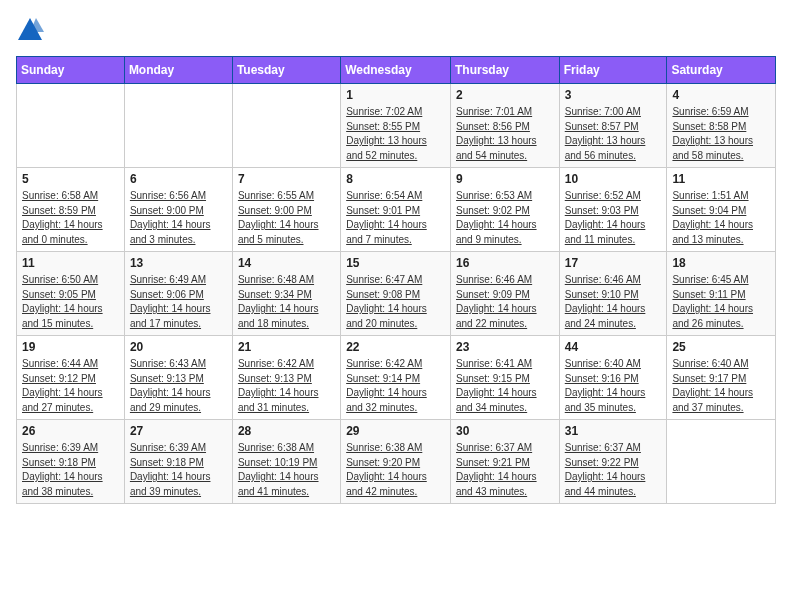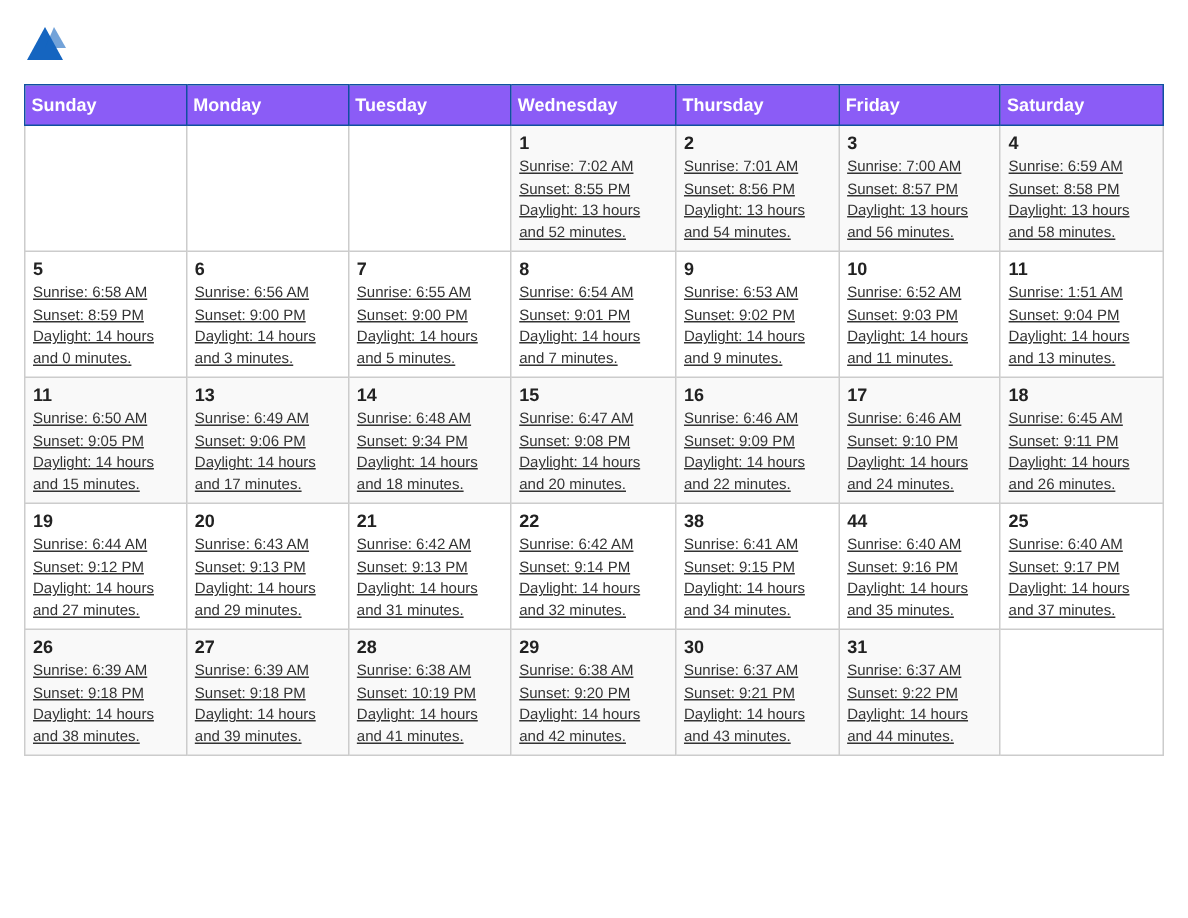--- a/index.html
+++ b/index.html
@@ -262,21 +262,21 @@
 Sunset: 9:13 PM
 Daylight: 14 hours and 31 minutes.</div>
         </td>
         <td>
           <span class="day-num">22</span>
           <div class="day-info">Sunrise: 6:42 AM
 Sunset: 9:14 PM
 Daylight: 14 hours and 32 minutes.</div>
         </td>
         <td>
-          <span class="day-num">38</span>
+          <span class="day-num">23</span>
           <div class="day-info">Sunrise: 6:41 AM
 Sunset: 9:15 PM
 Daylight: 14 hours and 34 minutes.</div>
         </td>
         <td>
           <span class="day-num">44</span>
           <div class="day-info">Sunrise: 6:40 AM
 Sunset: 9:16 PM
 Daylight: 14 hours and 35 minutes.</div>
         </td>

